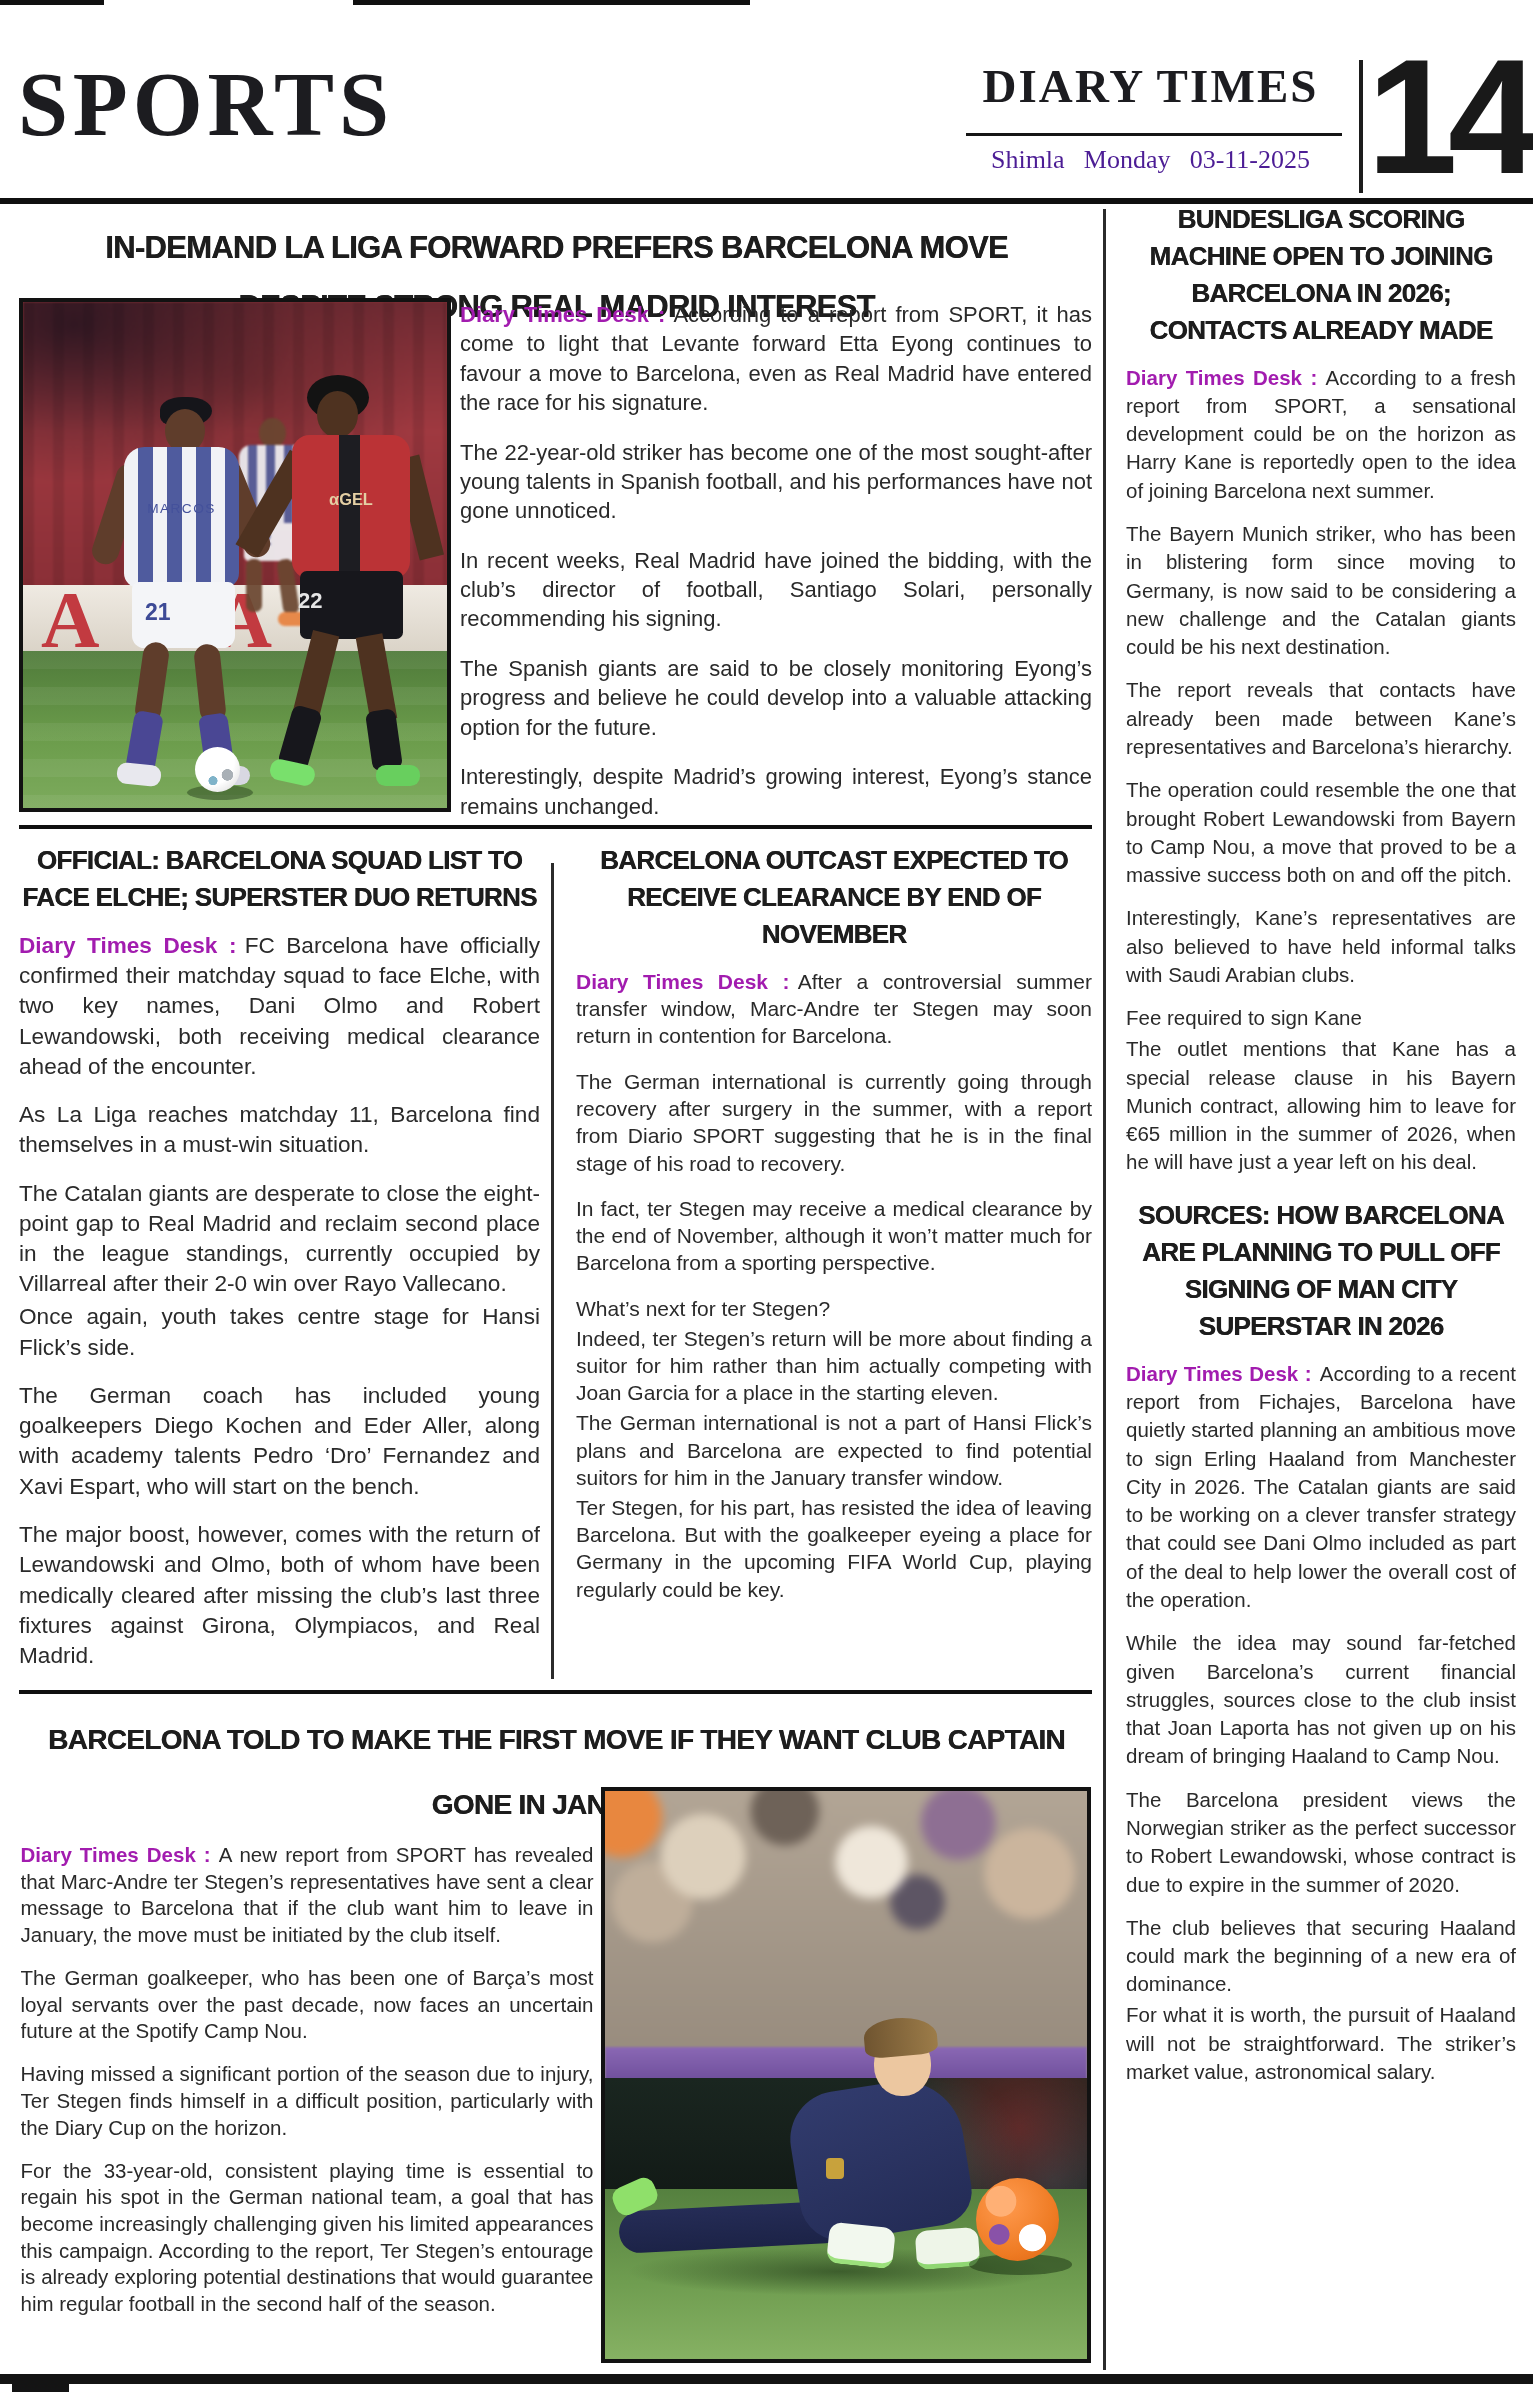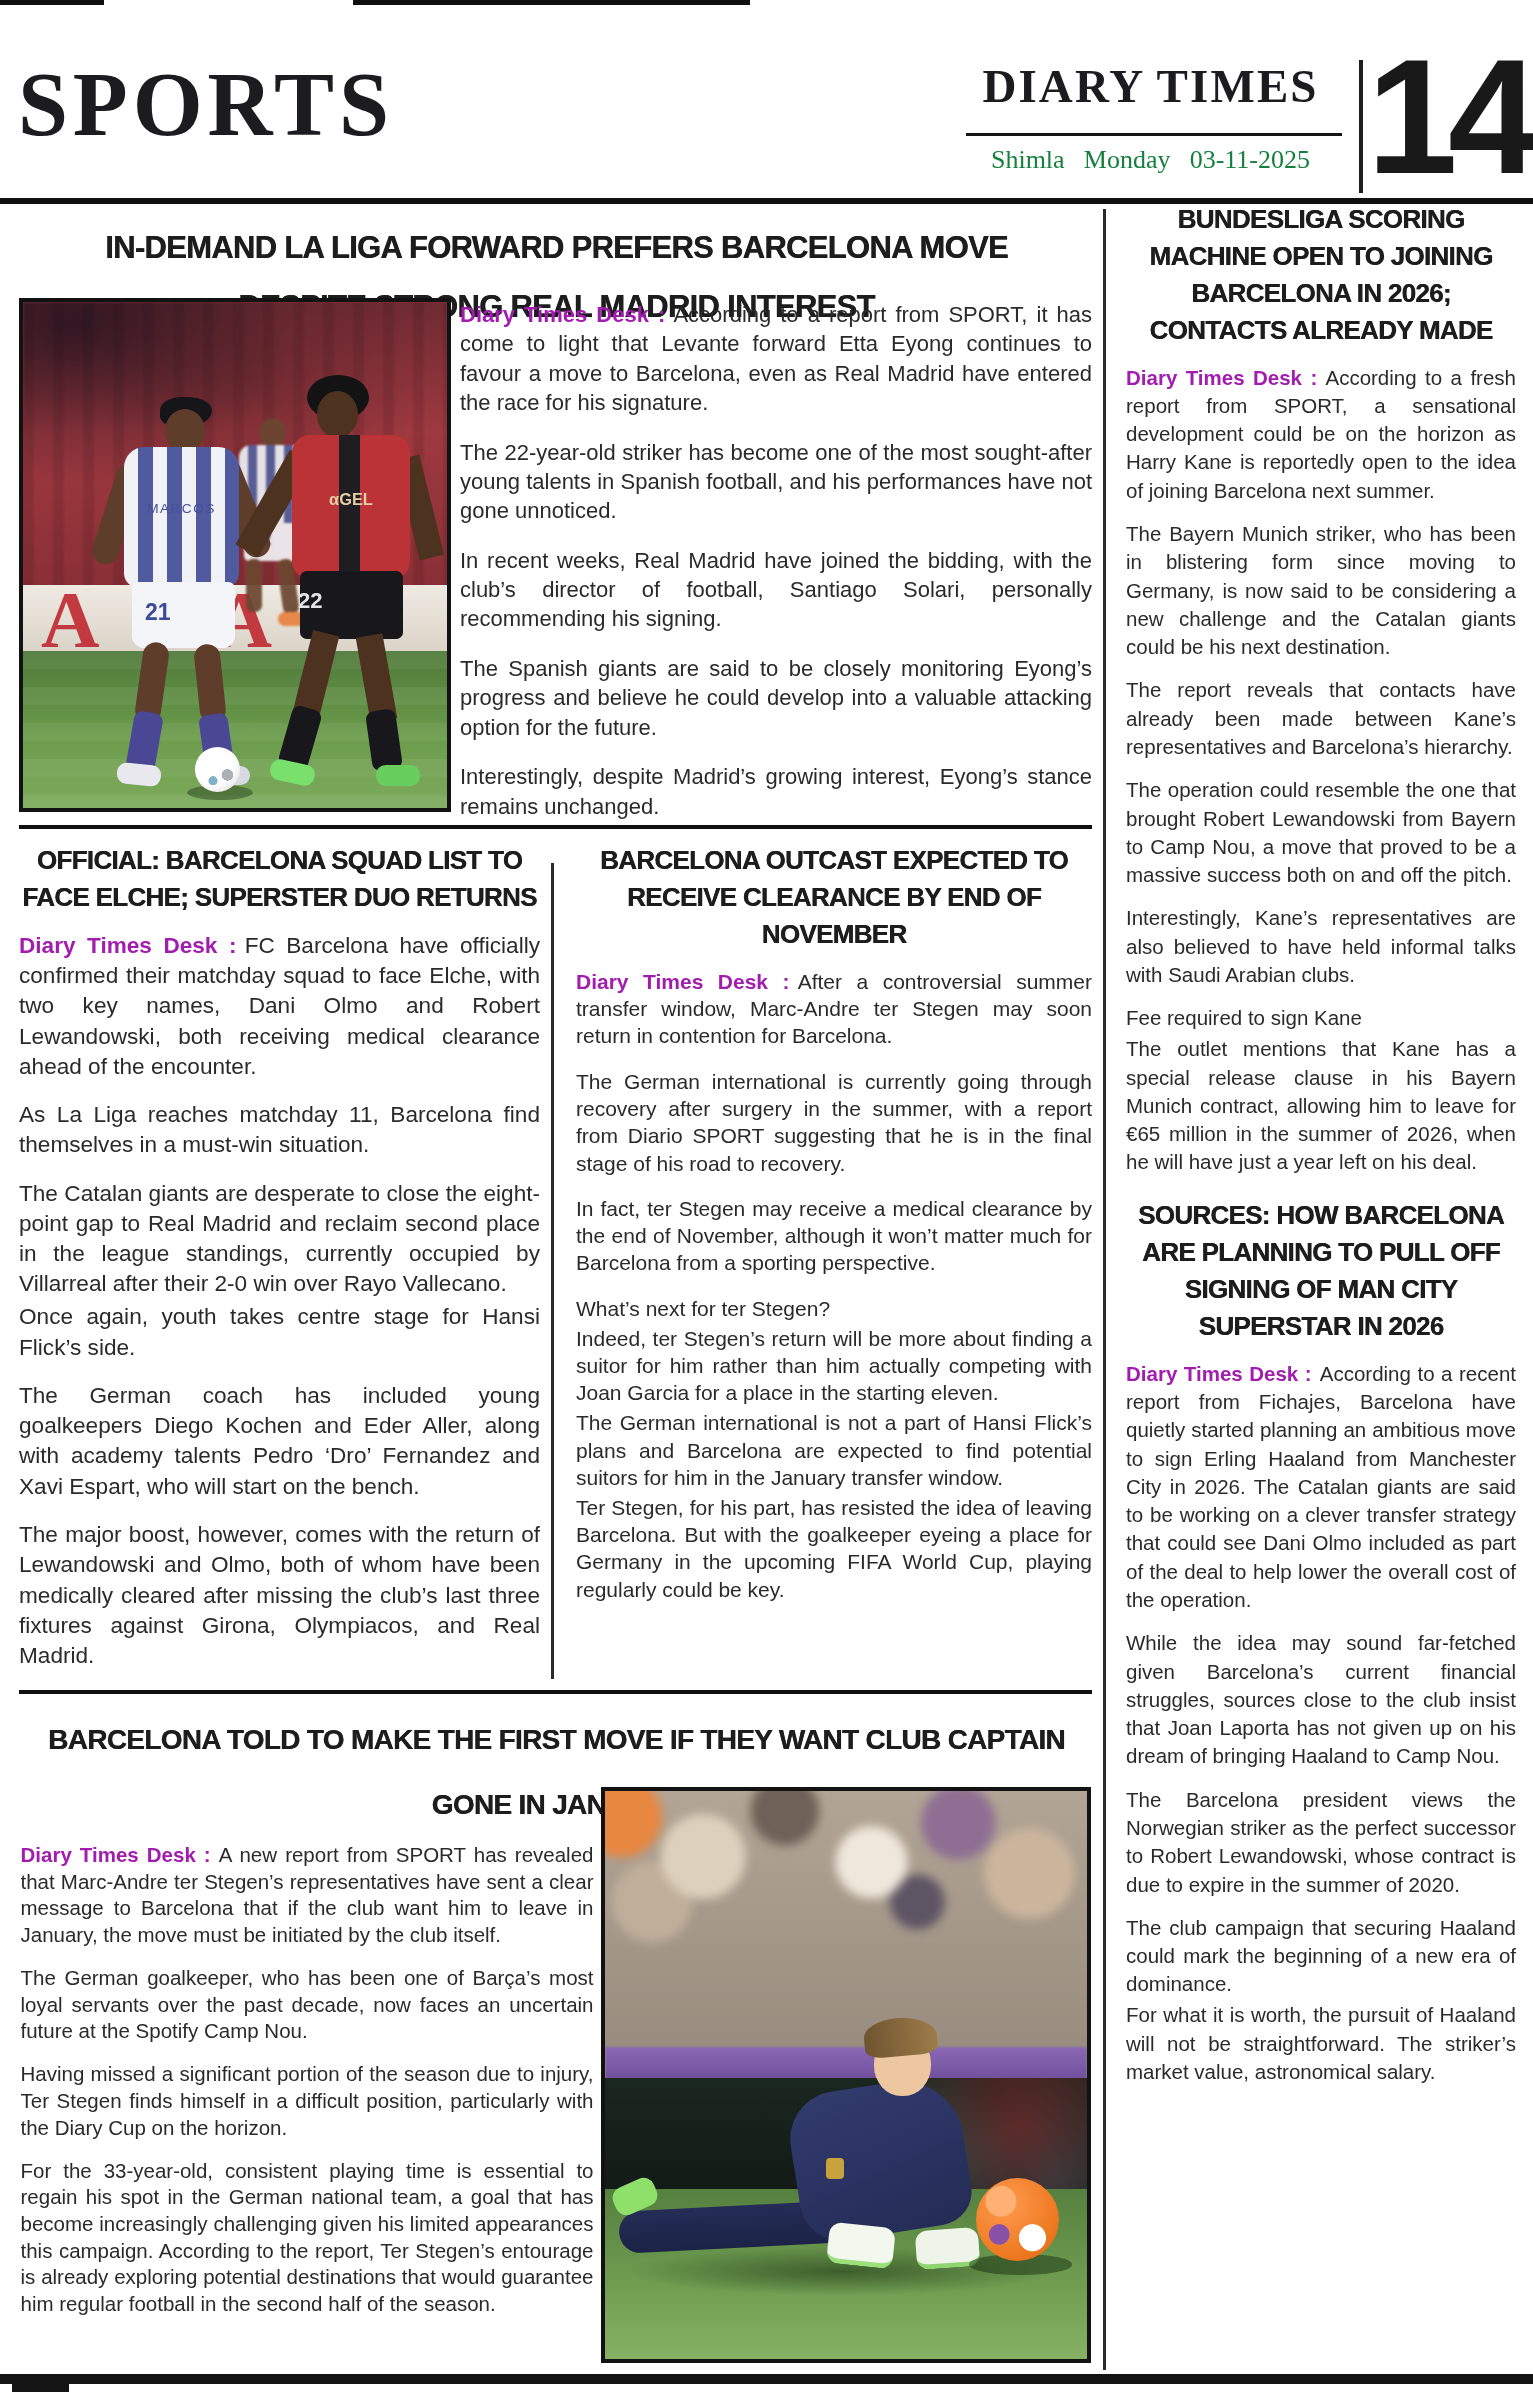--- a/index.html
+++ b/index.html
@@ -11,21 +11,21 @@
   .topmark{background:#101010;height:4.8px;top:0;}
   .tm1{left:0;width:104px;}
   .tm2{left:353px;width:397px;}
   .sports-title{left:18px;top:60px;font-family:"Liberation Serif","DejaVu Serif",serif;
         font-size:90px;font-weight:700;letter-spacing:4.8px;color:#1c1c20;line-height:1;}
   .paper-name{left:956px;top:63px;width:389px;text-align:center;
         font-family:"Liberation Serif","DejaVu Serif",serif;font-size:47px;font-weight:600;
         letter-spacing:2.1px;color:#1c1c20;line-height:1;}
   .mast-rule{left:966px;top:133px;width:376px;height:3.4px;background:#151515;}
   .dateline{left:956px;top:145px;width:389px;text-align:center;
-        font-family:"Liberation Serif","DejaVu Serif",serif;font-size:26px;color:#15803d;}
+        font-family:"Liberation Serif","DejaVu Serif",serif;font-size:26px;color:#4c1d95;}
   .dateline span{margin:0 9.6px;}
   .page-bar{left:1359px;top:60px;width:4.1px;height:133px;background:#1d1d1d;}
   .page-num{left:1367px;top:40px;width:161px;text-align:center;font-size:163px;font-weight:700;
         letter-spacing:-9.6px;line-height:0.95;color:#191919;}
   .head-rule{left:0;top:198px;width:1533px;height:5.5px;background:#101010;}
 
   
   .v-right{left:1103px;top:209px;width:2.7px;height:2161px;background:#2b2b2b;}
   .v-mid{left:551px;top:863px;width:2.7px;height:816px;background:#2b2b2b;}
   .mid-rule{left:19px;top:825px;width:1073px;height:4.1px;background:#101010;}
@@ -281,21 +281,21 @@
 
     <h2 class="col-hl sources-hl">
       <span class="hlx">SOURCES: HOW BARCELONA</span>
       <span class="hlx">ARE PLANNING TO PULL OFF</span>
       <span class="hlx">SIGNING OF MAN CITY</span>
       <span class="hlx">SUPERSTAR IN 2026</span>
     </h2>
     <p class="para"><strong class="byline">Diary Times Desk :</strong><span>According to a recent report from Fichajes, Barcelona have quietly started planning an ambitious move to sign Erling Haaland from Manchester City in 2026. The Catalan giants are said to be working on a clever transfer strategy that could see Dani Olmo included as part of the deal to help lower the overall cost of the operation.</span></p>
     <p class="para">While the idea may sound far-fetched given Barcelona’s current financial struggles, sources close to the club insist that Joan Laporta has not given up on his dream of bringing Haaland to Camp Nou.</p>
     <p class="para">The Barcelona president views the Norwegian striker as the perfect successor to Robert Lewandowski, whose contract is due to expire in the summer of 2020.</p>
-    <p class="para ng">The club campaign that securing Haaland could mark the beginning of a new era of dominance.</p>
+    <p class="para ng">The club believes that securing Haaland could mark the beginning of a new era of dominance.</p>
     <p class="para">For what it is worth, the pursuit of Haaland will not be straightforward. The striker’s market value, astronomical salary.</p>
   </div>
 
   <div class="abs col-left">
     <h2 class="col-hl">
       <span class="hlx">OFFICIAL: BARCELONA SQUAD LIST TO</span>
       <span class="hlx">FACE ELCHE; SUPERSTER DUO RETURNS</span>
     </h2>
     <p class="para"><strong class="byline">Diary Times Desk :</strong><span>FC Barcelona have officially confirmed their matchday squad to face Elche, with two key names, Dani Olmo and Robert Lewandowski, both receiving medical clearance ahead of the encounter.</span></p>
     <p class="para">As La Liga reaches matchday 11, Barcelona find themselves in a must-win situation.</p>

